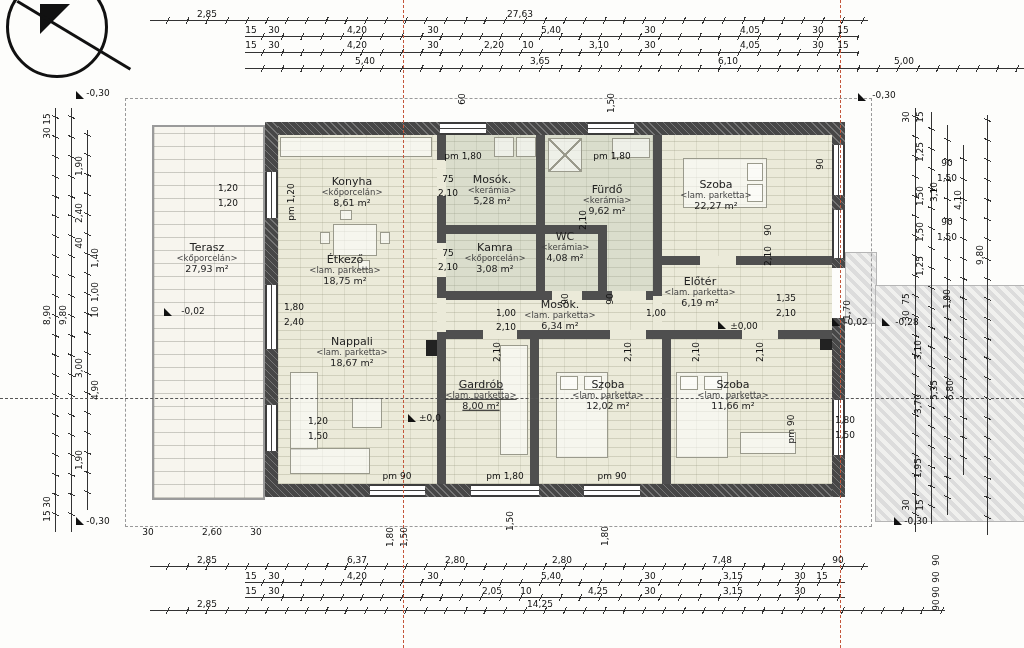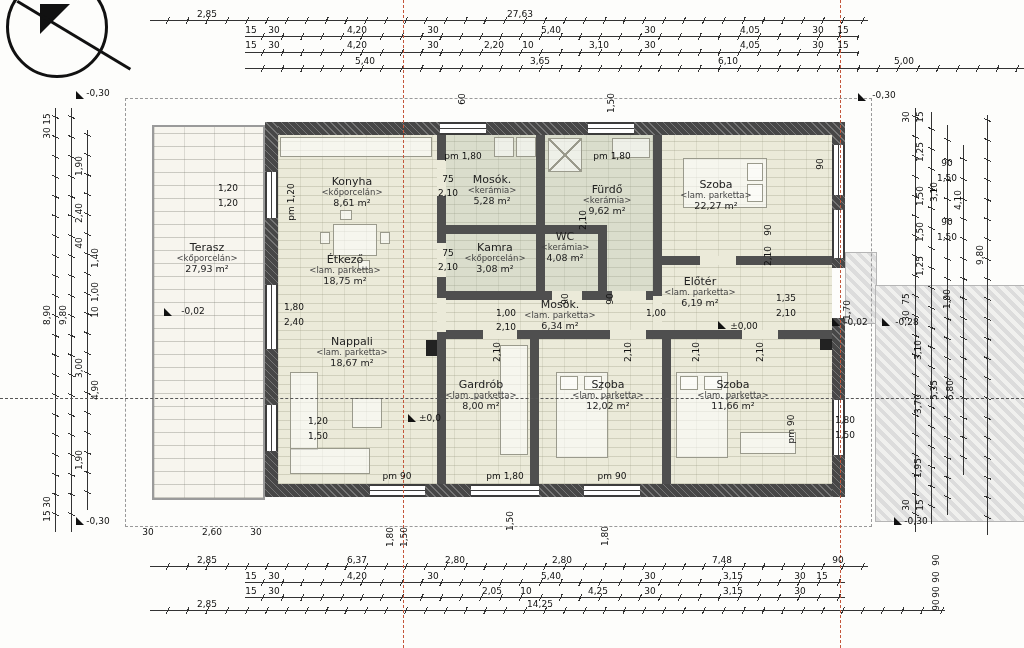--- a/index.html
+++ b/index.html
@@ -228,21 +228,21 @@
   <div class="room-label" style="left:560px;top:315px;">
     <span class="rn">Mosók.</span>
     <span class="rf">&lt;lam. parketta&gt;</span>
     <span class="ra">6,34 m²</span>
   </div>
   <div class="room-label" style="left:352px;top:352px;">
     <span class="rn">Nappali</span>
     <span class="rf">&lt;lam. parketta&gt;</span>
     <span class="ra">18,67 m²</span>
   </div>
-  <div class="room-label" style="left:481px;top:395px;">
+  <div class="room-label" style="left:481px;top:395px;text-decoration:underline;">
     <span class="rn">Gardrób</span>
     <span class="rf">&lt;lam. parketta&gt;</span>
     <span class="ra">8,00 m²</span>
   </div>
   <div class="room-label" style="left:608px;top:395px;">
     <span class="rn">Szoba</span>
     <span class="rf">&lt;lam. parketta&gt;</span>
     <span class="ra">12,02 m²</span>
   </div>
   <div class="room-label" style="left:733px;top:395px;">

